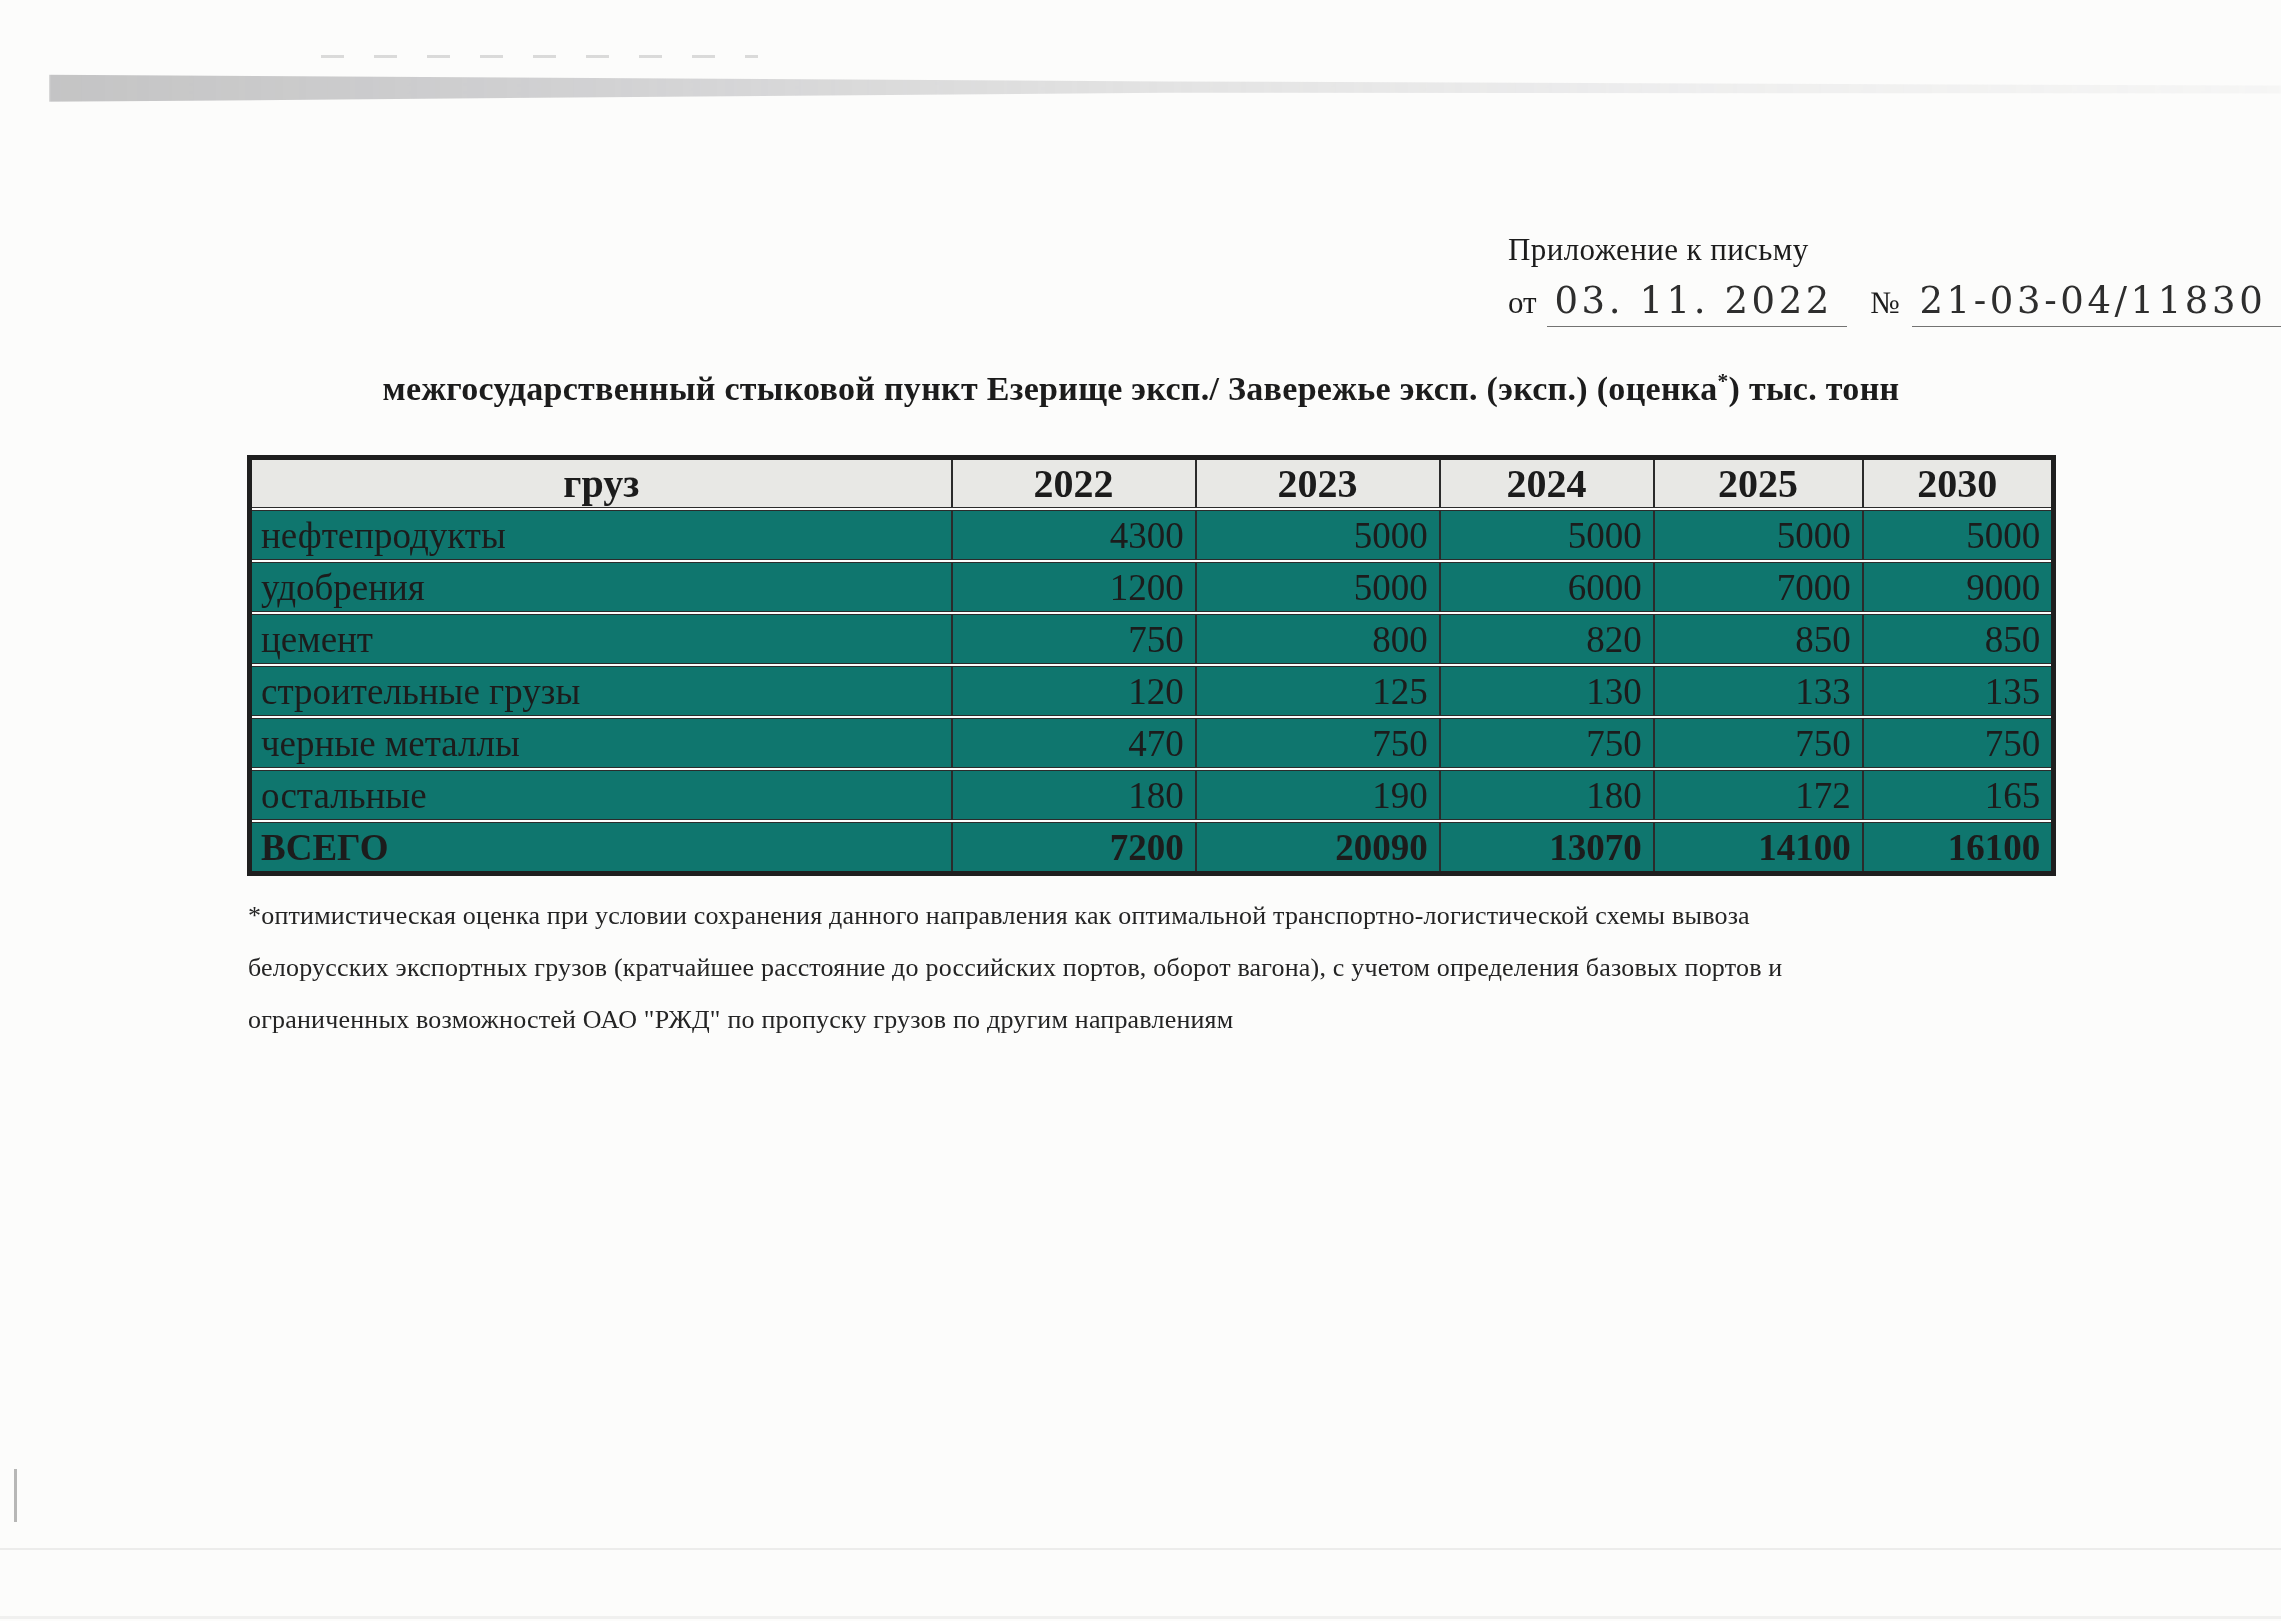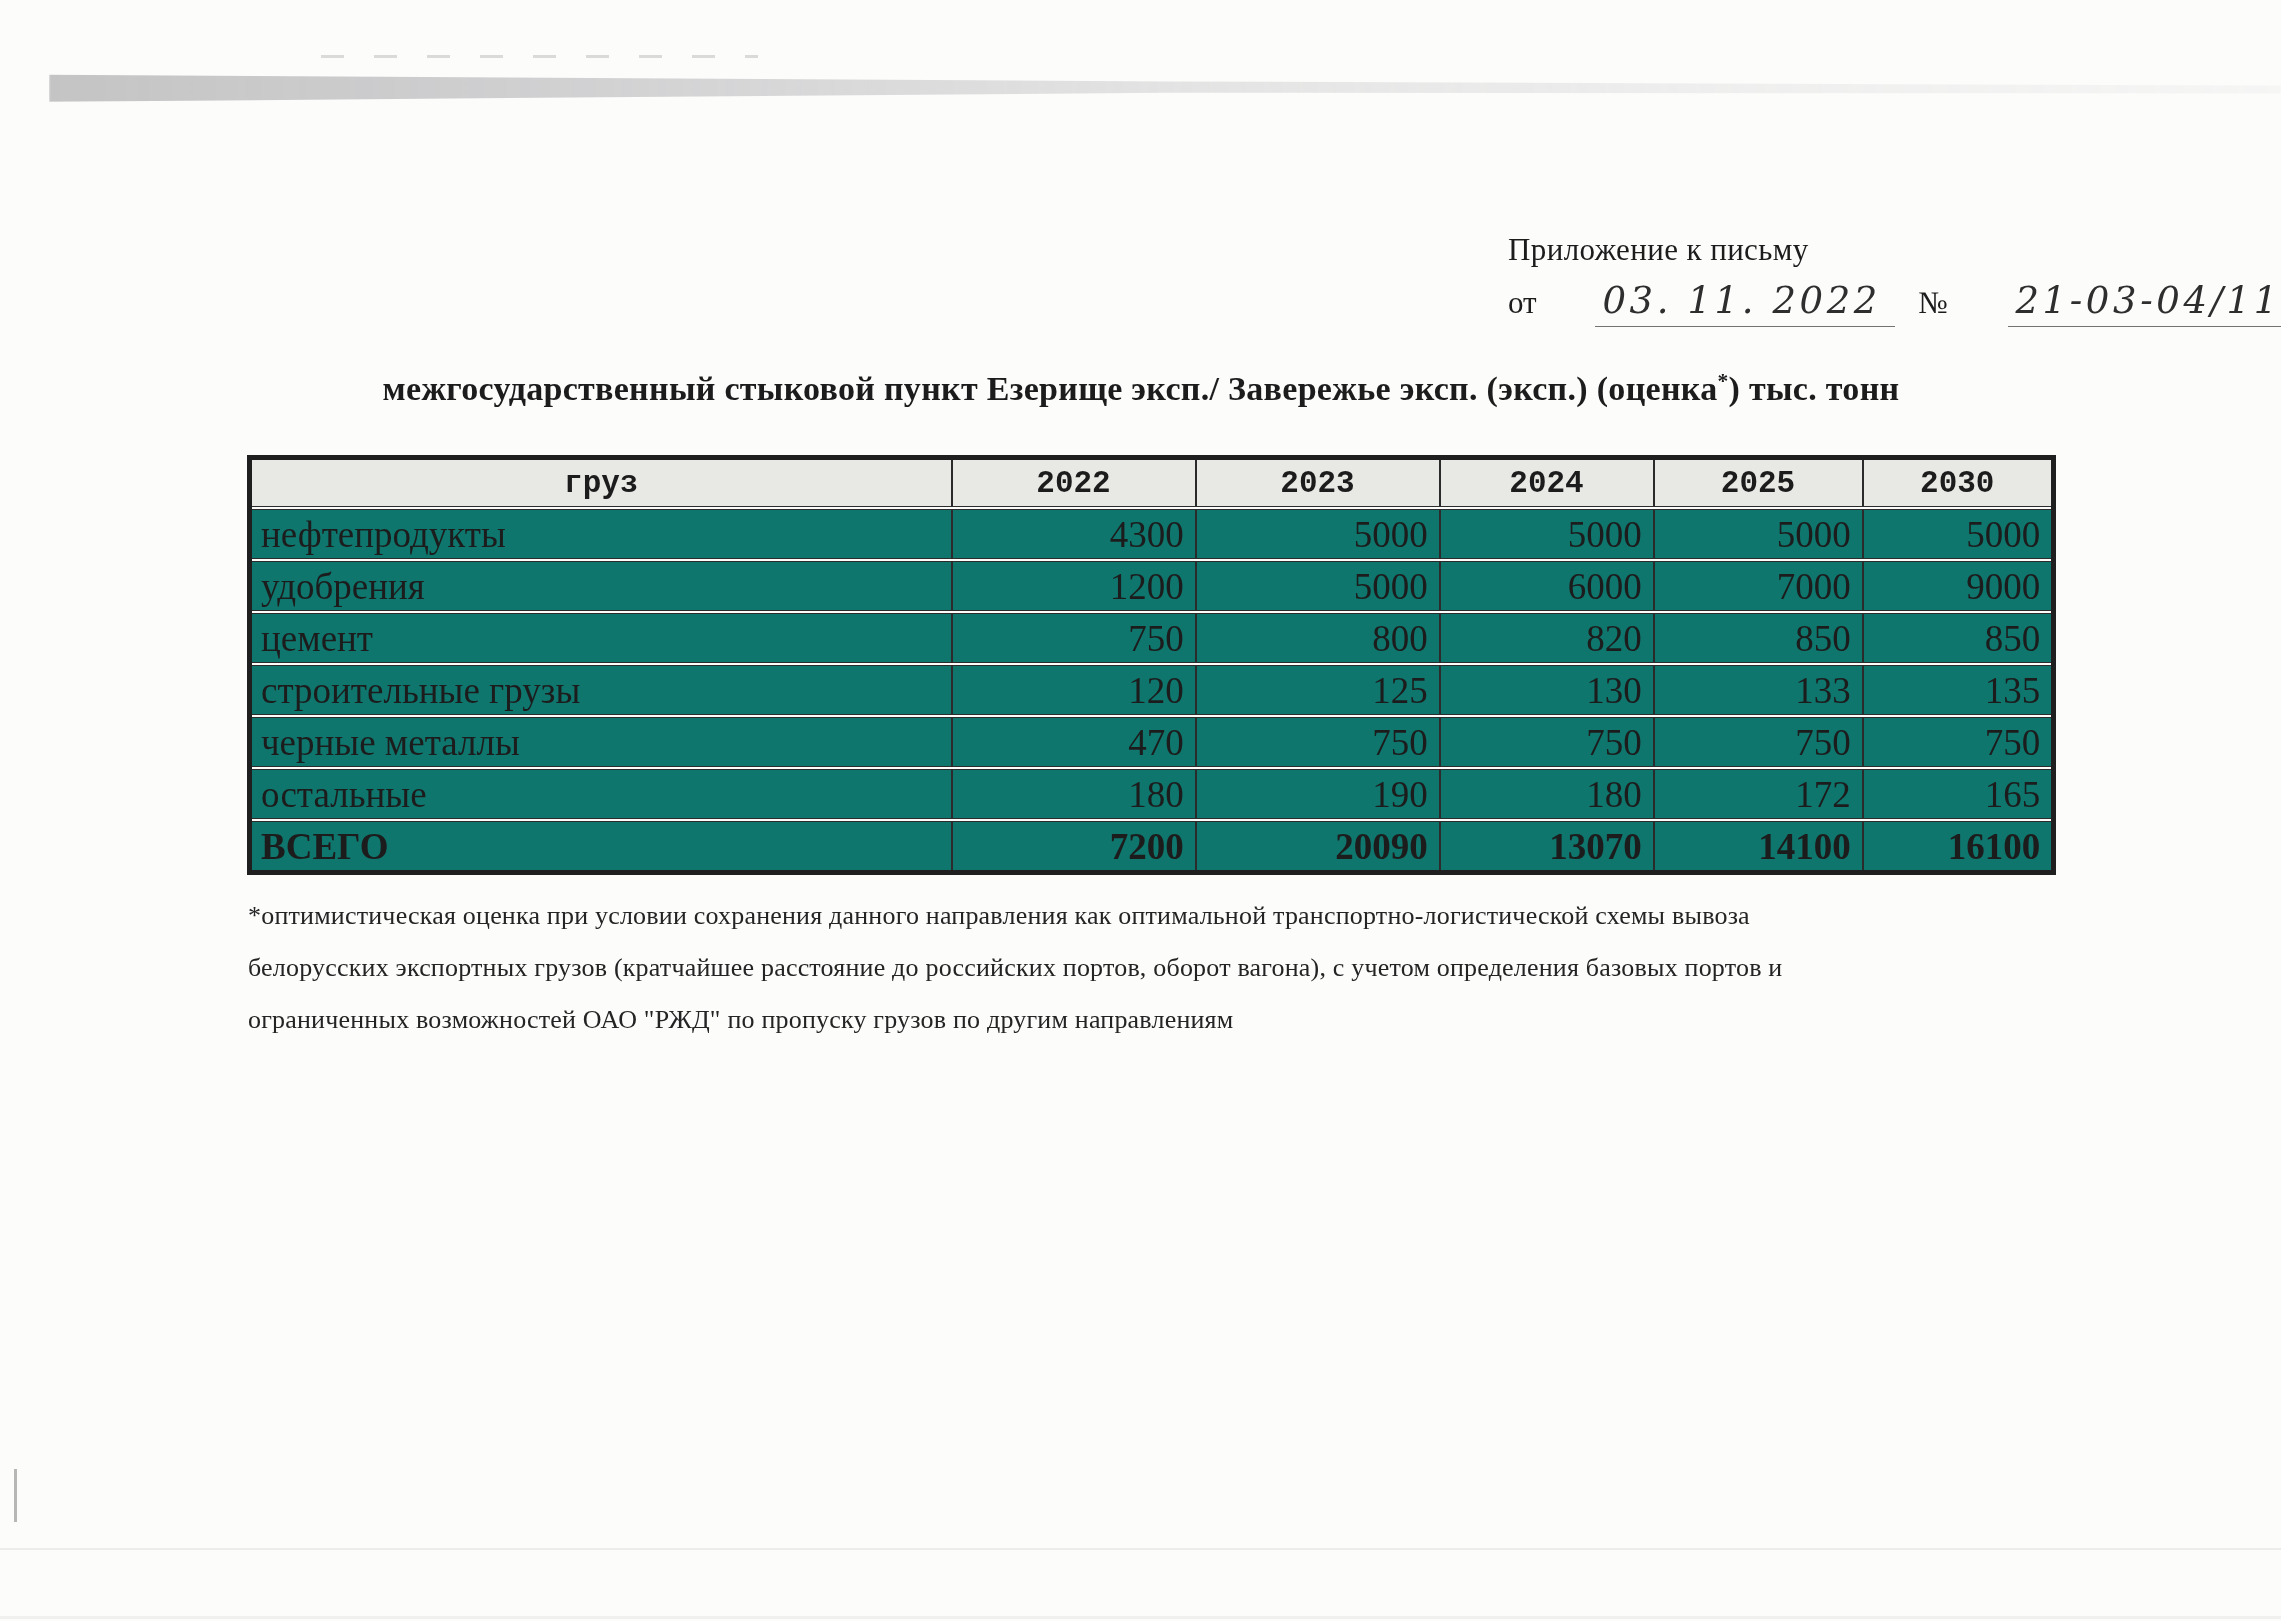--- a/index.html
+++ b/index.html
@@ -33,28 +33,26 @@
 
   
   .letter-ref { position:absolute; left:1508px; top:232px; font-size:31px; }
   .lr-line1 { letter-spacing:0.4px; }
   .lr-line2 { margin-top:10.7px; display:flex; align-items:baseline; }
   .lr-from { margin-right:10.7px; }
   .lr-no { margin-left:23px; margin-right:12.5px; }
   .hand {
     display:inline-block;
     font-family:"DejaVu Serif",serif;
-    font-style:italic;
     font-size:37px;
     letter-spacing:3.6px;
     color:#2e2e2e;
     border-bottom:1.8px solid rgba(80,80,80,.8);
     padding:0 14.3px 4.5px 7.1px;
     white-space:nowrap;
-    margin-left:48px;
   }
 
   
   .doc-title {
     position:absolute; left:223px; top:355px; width:1836px;
     text-align:center; font-weight:bold; font-size:34px; line-height:52px;
     letter-spacing:0.3px;
   }
   .doc-title sup { font-size:21.4px; }
 
@@ -64,22 +62,22 @@
     border-collapse:collapse; table-layout:fixed;
     border:5.3px solid #1f1f1f;
   }
   .doc-table th, .doc-table td {
     border-left:2.7px solid #2b2b2b;
     border-top:4.5px double #2b2b2b;
     overflow:hidden; white-space:nowrap;
   }
   .doc-table th {
     background:#e8e8e5;
-    font-weight:bold; font-size:31px; height:46px;
-    text-align:center; padding:0;font-family:Liberation Mono, monospace;
+    font-weight:bold; font-size:40px; height:46px;
+    text-align:center; padding:0;
   }
   .doc-table td { font-size:37px; height:48px; padding:0; background:#0f766e; }
   .c-label { text-align:left; padding-left:9px !important; padding-right:5.3px !important; }
   .c-num   { text-align:right; padding-right:10.7px !important; padding-left:3.6px !important; }
   tr.total td { font-weight:bold; }
 
   
   .footnote {
     position:absolute; left:248px; top:890px; width:1791px;
     font-size:26px; line-height:52px; color:#242424; letter-spacing:0.2px;

